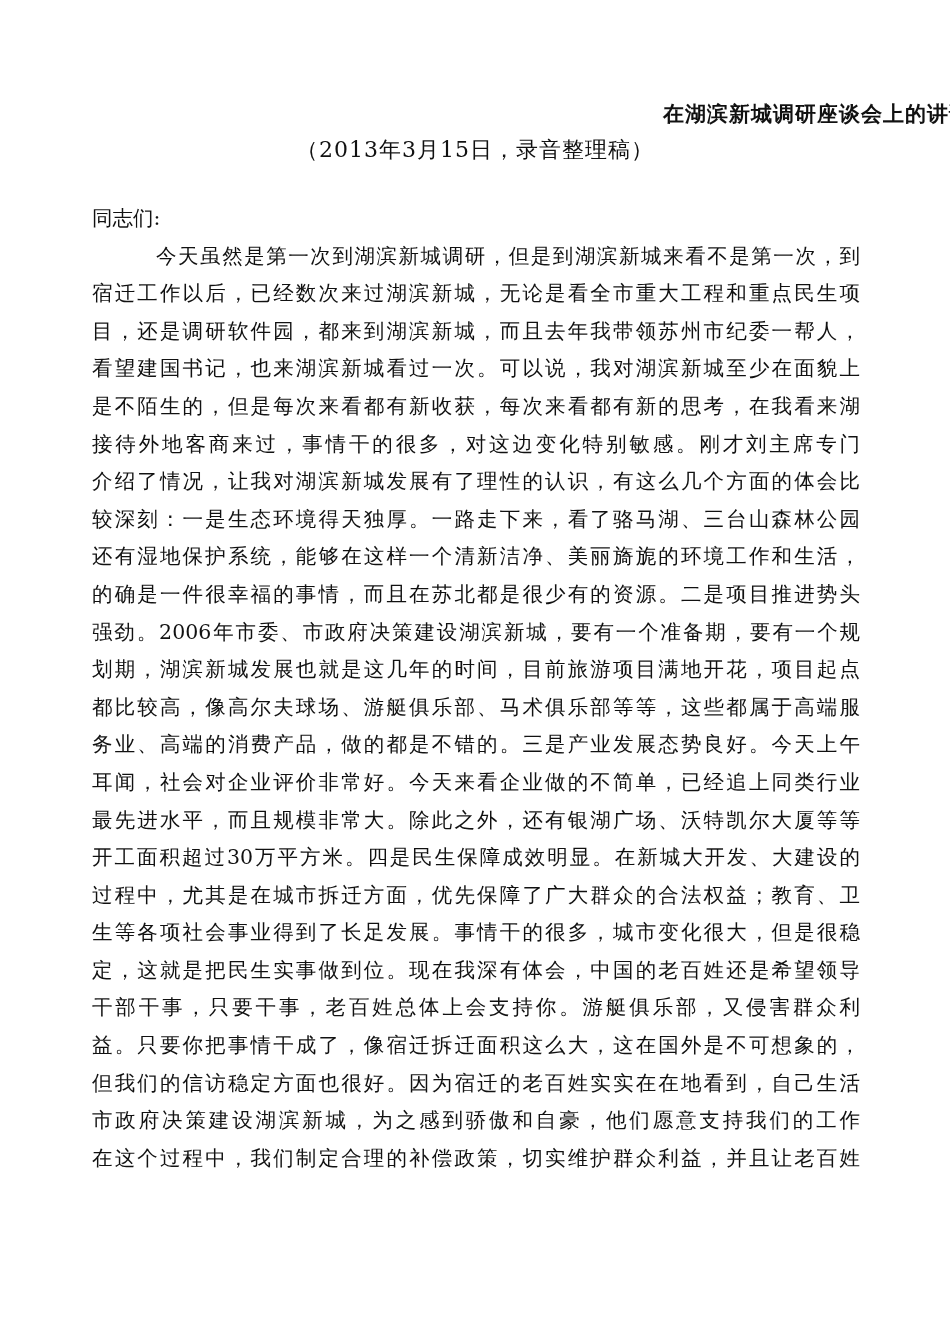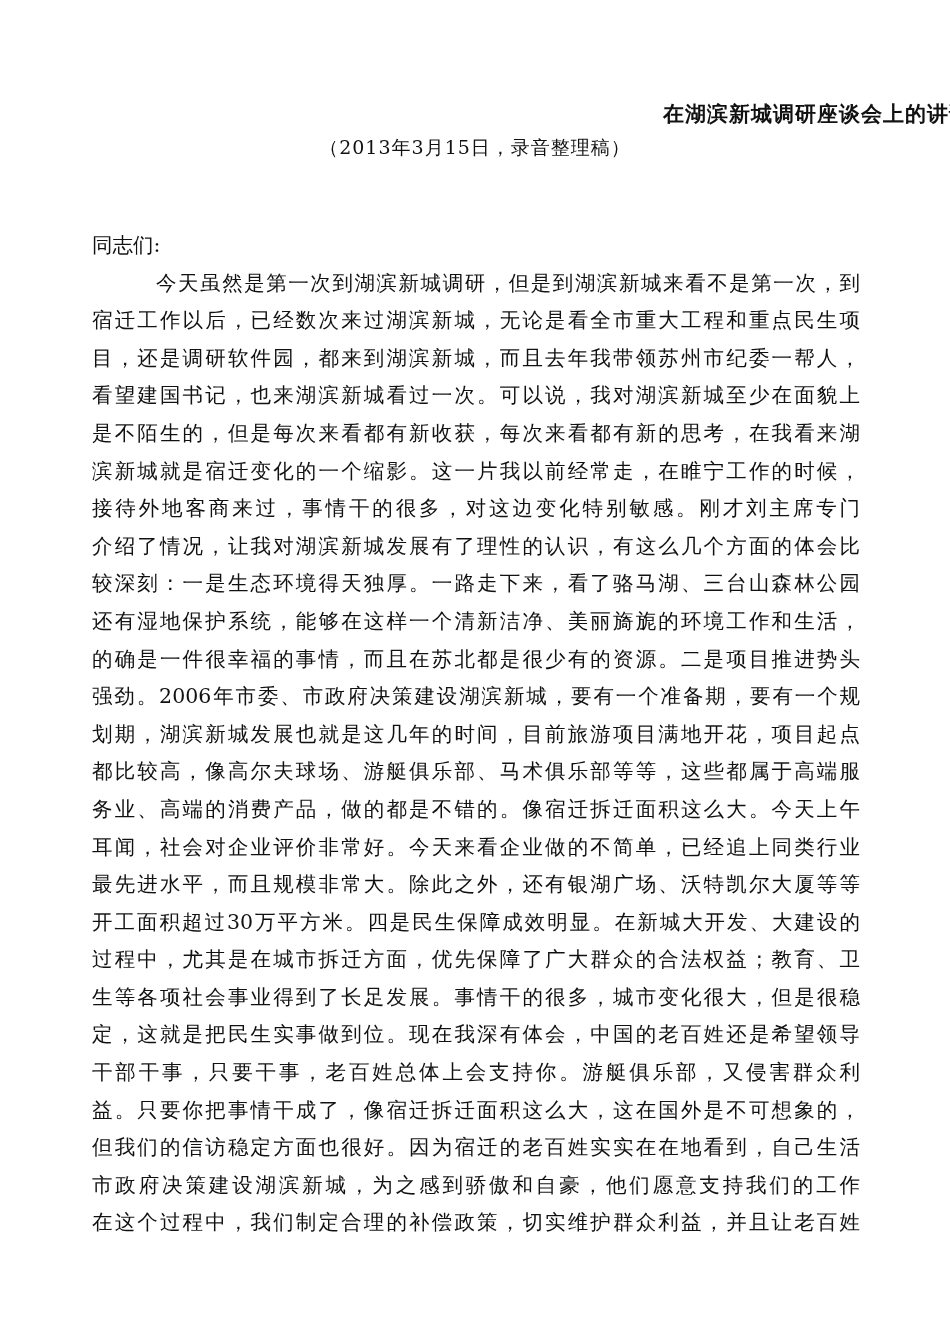--- a/index.html
+++ b/index.html
@@ -2,52 +2,51 @@
 <html><head>
 <meta charset="utf-8">
 <style>
   html, body { margin: 0; padding: 0; background: #ffffff; }
   body { width: 950px; height: 1344px; position: relative; overflow: hidden;
          font-family: "DejaVu Serif", "Liberation Serif", serif; color: #111; }
   .page { position: absolute; left: 0; top: 0; width: 950px; height: 1344px; background: #fff; }
   .title { position: absolute; top: 100px; left: 0; width: 950px; text-align: right;
            font-size: 21px; font-weight: bold; letter-spacing: 1px; margin-left: 21px; }
   .subtitle { position: absolute; top: 135px; left: 0; width: 950px; text-align: center;
-              font-size: 19px; letter-spacing: 1px; }
+              font-size: 22px; letter-spacing: 1px; }
   .body { position: absolute; top: 200px; left: 92px; width: 768px; }
   .line { height: 37.6px; line-height: 37.6px; font-size: 20.5px; white-space: nowrap;
           text-align: justify; text-align-last: justify; letter-spacing: 0px; }
-  .line.last-short { text-align-last: left; margin-top: 27px; }
+  .line.last-short { text-align-last: left; }
   .line.indent { padding-left: 64px; }
   b { font-weight: normal; }
 </style>
 </head>
 <body>
 
 <div class="page">
   <div class="title">在湖滨新城调研座谈会上的讲话</div>
   <div class="subtitle">（2013年3月15日，录音整理稿）</div>
   <div class="body">
     <div class="line last-short">同志们:</div>
     <div id="para">
         <div class="line indent"><span>今天虽然是第一次到湖滨新城调研，但是到湖滨新城来看不是第一次，到</span></div>
         <div class="line"><span>宿迁工作以后，已经数次来过湖滨新城，无论是看全市重大工程和重点民生项</span></div>
         <div class="line"><span>目，还是调研软件园，都来到湖滨新城，而且去年我带领苏州市纪委一帮人，</span></div>
         <div class="line"><span>看望建国书记，也来湖滨新城看过一次。可以说，我对湖滨新城至少在面貌上</span></div>
         <div class="line"><span>是不陌生的，但是每次来看都有新收获，每次来看都有新的思考，在我看来湖</span></div>
-        <div class="line"><span>滨新城就是宿迁变化的一个缩影。这一片我以前经常走，在睢宁工作的时候，</span></div>
         <div class="line"><span>接待外地客商来过，事情干的很多，对这边变化特别敏感。刚才刘主席专门</span></div>
         <div class="line"><span>介绍了情况，让我对湖滨新城发展有了理性的认识，有这么几个方面的体会比</span></div>
         <div class="line"><span>较深刻：</span><b>一是生态环境得天独厚。</b><span>一路走下来，看了骆马湖、三台山森林公园</span></div>
         <div class="line"><span>还有湿地保护系统，能够在这样一个清新洁净、美丽旖旎的环境工作和生活，</span></div>
         <div class="line"><span>的确是一件很幸福的事情，而且在苏北都是很少有的资源。</span><b>二是项目推进势头</b></div>
         <div class="line"><b>强劲。</b><span>2006年市委、市政府决策建设湖滨新城，要有一个准备期，要有一个规</span></div>
         <div class="line"><span>划期，湖滨新城发展也就是这几年的时间，目前旅游项目满地开花，项目起点</span></div>
         <div class="line"><span>都比较高，像高尔夫球场、游艇俱乐部、马术俱乐部等等，这些都属于高端服</span></div>
-        <div class="line"><span>务业、高端的消费产品，做的都是不错的。</span><b>像宿迁拆迁面积这么大。</b><span>今天上午</span></div>
+        <div class="line"><span>务业、高端的消费产品，做的都是不错的。</span><b>三是产业发展态势良好。</b><span>今天上午</span></div>
         <div class="line"><span>耳闻，社会对企业评价非常好。今天来看企业做的不简单，已经追上同类行业</span></div>
         <div class="line"><span>最先进水平，而且规模非常大。除此之外，还有银湖广场、沃特凯尔大厦等等</span></div>
         <div class="line"><span>开工面积超过30万平方米。</span><b>四是民生保障成效明显。</b><span>在新城大开发、大建设的</span></div>
         <div class="line"><span>过程中，尤其是在城市拆迁方面，优先保障了广大群众的合法权益；教育、卫</span></div>
         <div class="line"><span>生等各项社会事业得到了长足发展。事情干的很多，城市变化很大，但是很稳</span></div>
         <div class="line"><span>定，这就是把民生实事做到位。现在我深有体会，中国的老百姓还是希望领导</span></div>
         <div class="line"><span>干部干事，只要干事，老百姓总体上会支持你。游艇俱乐部，又侵害群众利</span></div>
         <div class="line"><span>益。只要你把事情干成了，像宿迁拆迁面积这么大，这在国外是不可想象的，</span></div>
         <div class="line"><span>但我们的信访稳定方面也很好。因为宿迁的老百姓实实在在地看到，自己生活</span></div>
         <div class="line"><span>市政府决策建设湖滨新城，为之感到骄傲和自豪，他们愿意支持我们的工作</span></div>

